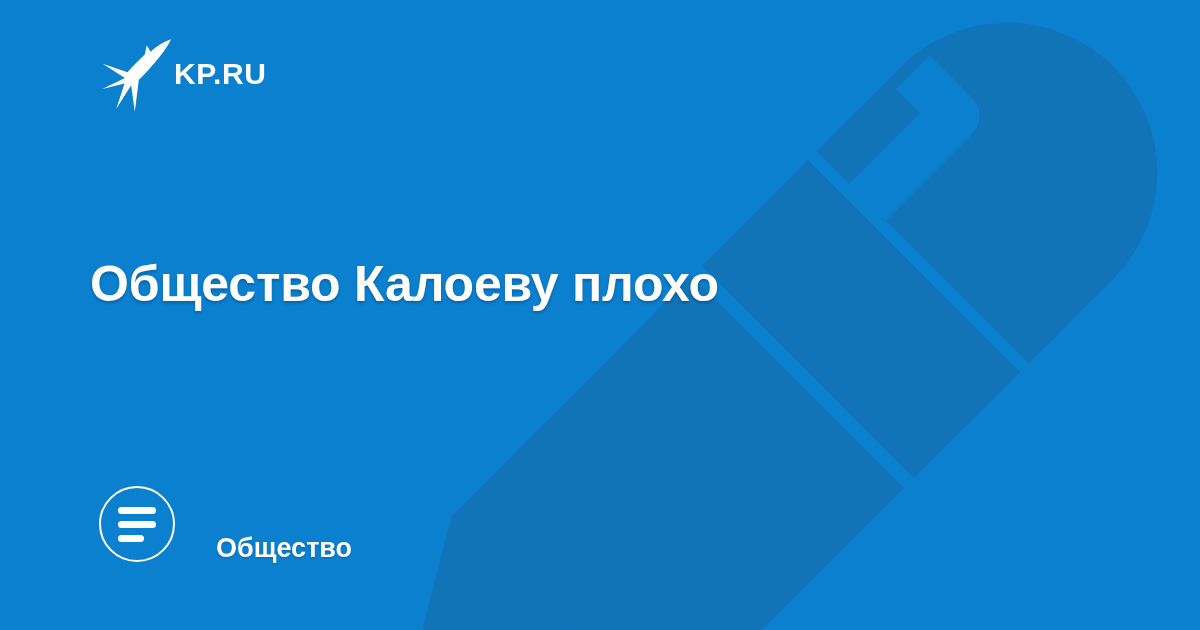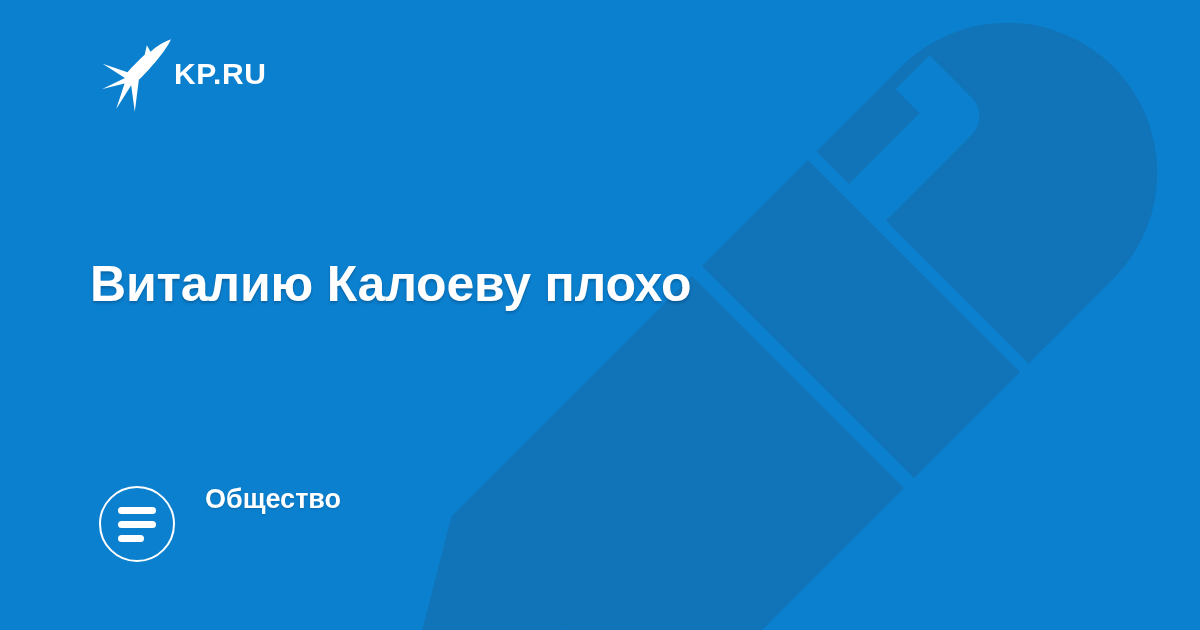--- a/index.html
+++ b/index.html
@@ -71,22 +71,22 @@
     text-shadow: 0 2px 3px rgba(0, 40, 75, 0.33);
     margin: 0;
   }
 
   
   #rubric {
     position: absolute;
     left: 99px;
     top: 486px;
     display: flex;
-    align-items: flex-start;
-    gap: 30px;
+    align-items: flex-end;
+    gap: 41px;
     z-index: 3;
   }
   #rubric .circle {
     width: 76px;
     height: 76px;
     border-radius: 50%;
     border: 2px solid #ffffff;
     box-sizing: border-box;
     display: flex;
     flex-direction: column;
@@ -156,21 +156,21 @@
                  L2.5 72.5 L33 65
                  L21.5 100 L42 67.5
                  L47 103.5 L52.5 60
                  C63 50 78 33 87 20.5
                  C92 13.5 95 8 96.5 4.5 Z"></path>
       </svg>
     </span>
     <span class="wordmark">KP.RU</span>
   </div>
 
-  <h1 id="headline">Виталию Калоеву плохо</h1>
+  <h1 id="headline">Общество Калоеву плохо</h1>
 
   <div id="rubric">
     <span class="circle">
       <span class="bar b1"></span>
       <span class="bar b2"></span>
       <span class="bar b3"></span>
     </span>
     <span class="label">Общество</span>
   </div>
 

